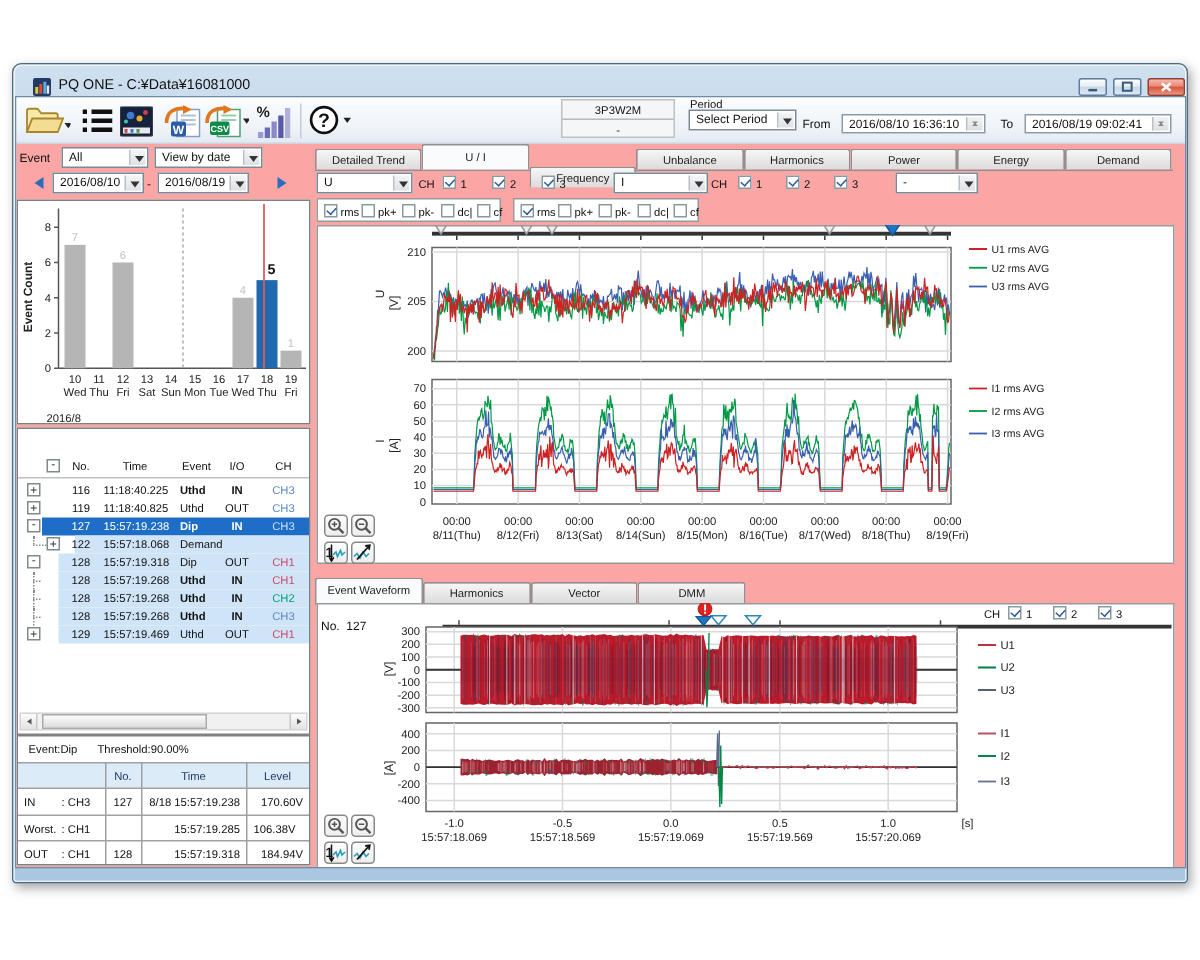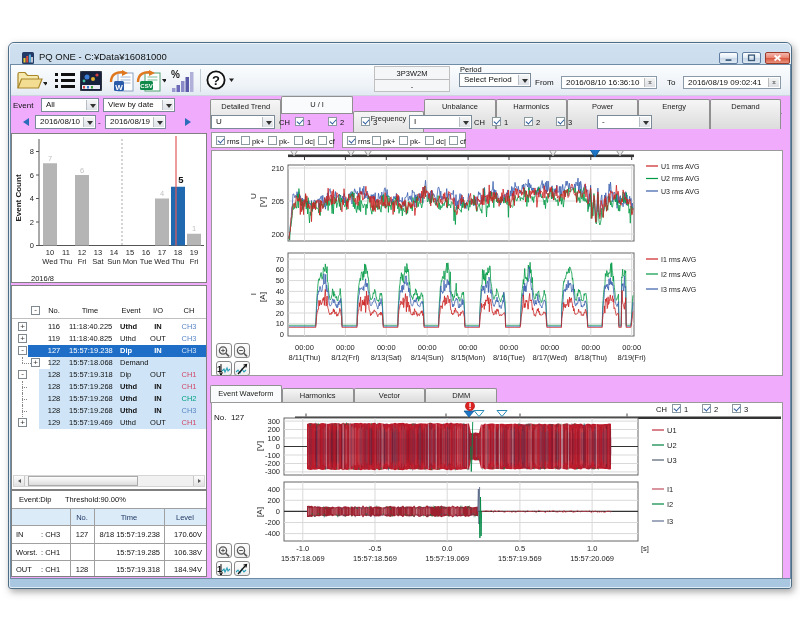--- a/index.html
+++ b/index.html
@@ -5,34 +5,34 @@
 #win{position:absolute;left:8px;top:42px;width:784px;height:547px;border:1px solid #4e6e88;border-radius:6px 6px 3px 3px;background:linear-gradient(#cfe0ef,#b4cfe6 30%,#a9c7e0);box-shadow:2px 3px 7px rgba(80,80,80,.5);}
 #win:before{content:"";position:absolute;inset:0;border-radius:5px 5px 2px 2px;border:1px solid rgba(255,255,255,.65);pointer-events:none;}
 #titlebar{position:absolute;left:0;top:0;width:100%;height:22px;}
 #title-ico{position:absolute;left:13px;top:9px;width:12px;height:12px;}
 #title-txt{position:absolute;left:30px;top:8px;font-size:9.5px;color:#111;}
 .capbtn{position:absolute;top:9px;height:12px;border:1px solid #5e7da0;border-radius:2px;background:linear-gradient(#fdfeff,#e3ecf5 45%,#c8d7e8 50%,#dfe9f3);}
 #btn-close{background:linear-gradient(#f5b8ad,#e98875 45%,#d9533b 50%,#e8947f);border-color:#9a3a28;}
 .cb-glyph{position:absolute;left:0;top:0;width:100%;height:100%;}
 #frame-inner{position:absolute;left:1px;top:21px;width:781px;height:515px;border:1px solid #6f8ca6;background:#f0f0f0;}
 #toolbar{position:absolute;left:0;top:0;width:779px;height:31px;background:linear-gradient(#fbfdfe,#eef3f8 70%,#e2e9f1);border-bottom:1px solid #ccd4dd;}
-#client{position:absolute;left:0;top:31px;width:779px;height:482px;background:#f0abfc;overflow:hidden;}
+#client{position:absolute;left:0;top:31px;width:779px;height:482px;background:#fca5a5;overflow:hidden;}
 .abs{position:absolute;}
 .lbl{position:absolute;font-size:8px;color:#111;white-space:nowrap;}
 .dd{position:absolute;height:14px;background:#fff;border:1px solid #7a8a99;font-size:8px;color:#111;line-height:12px;padding-left:4px;white-space:nowrap;}
 .dd .da{position:absolute;right:1px;top:1px;bottom:1px;width:11px;background:linear-gradient(#f4f5f6,#dde1e6);border-left:1px solid #b8bec5;}
 .dd .da:after{content:"";position:absolute;left:2.5px;top:4px;border:3px solid transparent;border-top:4px solid #333;}
 .spin{position:absolute;height:13px;background:#fff;border:1px solid #8a9aa9;font-size:8px;color:#111;line-height:11px;padding-left:4px;white-space:nowrap;}
 .spin .sa{position:absolute;right:1px;top:1px;bottom:1px;width:11px;background:linear-gradient(#f2f3f4,#dcdfe3);border-left:1px solid #bbb;}
 .spin .sa:before{content:"";position:absolute;left:3px;top:2.2px;border:2px solid transparent;border-bottom:2.6px solid #888;}
 .spin .sa:after{content:"";position:absolute;left:3px;bottom:2.2px;border:2px solid transparent;border-top:2.6px solid #888;}
 .cbx{position:absolute;width:9px;height:9px;background:#fff;border:1px solid #8a9aa0;}
 .cbx.ck:after{content:"";position:absolute;left:1.2px;top:1.4px;width:5px;height:3px;border-left:1.6px solid #2a5a9a;border-bottom:1.6px solid #2a5a9a;transform:rotate(-48deg);}
 .cblbl{position:absolute;font-size:7.5px;color:#111;white-space:nowrap;}
-.tab{position:absolute;height:30px;top:3px;background:linear-gradient(#f6f6f6,#e6e6e6 60%,#dcdcdc);border:1px solid #909090;border-bottom:none;border-radius:2px 2px 0 0;font-size:7.5px;color:#222;text-align:center;line-height:13px;white-space:nowrap;}
+.tab{position:absolute;height:14px;top:3px;background:linear-gradient(#f6f6f6,#e6e6e6 60%,#dcdcdc);border:1px solid #909090;border-bottom:none;border-radius:2px 2px 0 0;font-size:7.5px;color:#222;text-align:center;line-height:13px;white-space:nowrap;}
 .tab.act{top:0px;height:17px;background:#fafbfc;line-height:16px;z-index:3;}
 .tabline{position:absolute;height:1px;background:#909090;}
 .panel{position:absolute;background:#fff;border:1px solid #9a9a9a;}
 .toolbtn{position:absolute;top:3px;}
 .zbtn{position:absolute;width:16px;height:15px;background:linear-gradient(#fdfdfd,#eee);border:1px solid #888;border-radius:3px;}
 .ev-row{position:absolute;left:0;width:194px;height:12px;font-size:7.5px;}
 .ev-row span{position:absolute;top:0;line-height:12px;white-space:nowrap;}
 .plusbox{position:absolute;width:9px;height:9px;background:#fff;border:1px solid #808890;font-size:8px;line-height:7px;text-align:center;color:#333;}
 .itbl-r{position:absolute;left:0;width:194px;height:17.4px;border-top:1px solid #a0a0a0;font-size:7.5px;}
 .itbl-r span{position:absolute;line-height:17px;white-space:nowrap;}
@@ -305,21 +305,21 @@
      <span style="left:4px;">IN</span>
             <span style="left:29px;">: CH3</span>
      <span style="left:58px;width:24px;text-align:center;">127</span>
      <span style="left:82px;width:66px;text-align:right;">8/18 15:57:19.238</span>
      <span style="left:152px;width:38px;text-align:right;">170.60V</span>
     </div>
     <div class="itbl-r" style="top:51.8px;">
      <span style="left:4px;">Worst.</span>
             <span style="left:29px;">: CH1</span>
      <span style="left:82px;width:66px;text-align:right;">15:57:19.285</span>
-     <span style="left:152px;width:38px;text-align:right;">106.38V</span>
+     <span style="left:152px;width:38px;text-align:center;">106.38V</span>
     </div>
     <div class="itbl-r" style="top:69.2px;">
      <span style="left:4px;">OUT</span>
             <span style="left:29px;">: CH1</span>
      <span style="left:58px;width:24px;text-align:center;">128</span>
      <span style="left:82px;width:66px;text-align:right;">15:57:19.318</span>
      <span style="left:152px;width:38px;text-align:right;">184.94V</span>
     </div>
     <div class="vline" style="left:58px;top:17px;height:68px;"></div>
     <div class="vline" style="left:82px;top:17px;height:68px;"></div>

